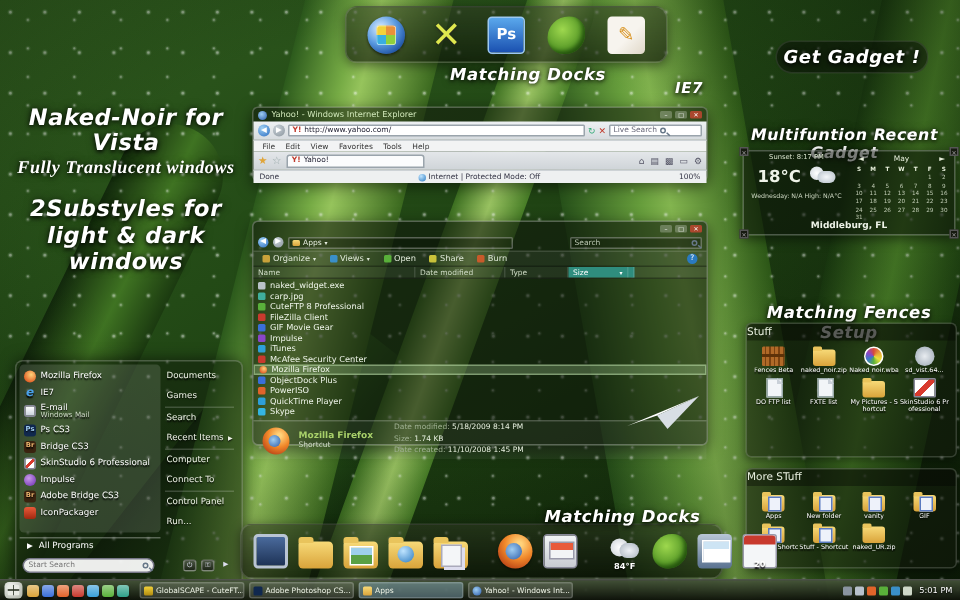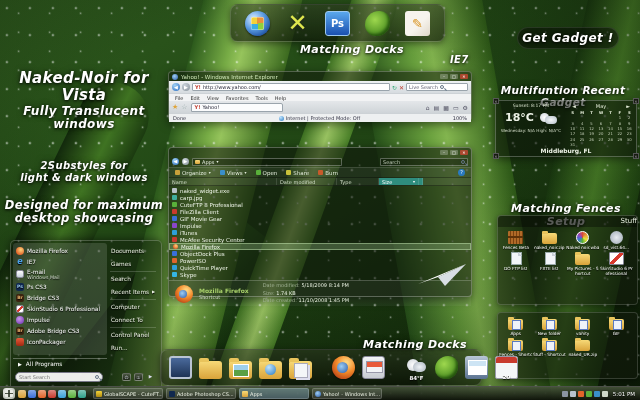--- a/index.html
+++ b/index.html
@@ -24,22 +24,22 @@
     background:linear-gradient(90deg,#0f240a,#2c5a1c 50%,#122c0c);opacity:.9;}
   .drops{left:0;top:0;width:640px;height:400px;opacity:.55;
     background-image:radial-gradient(circle at 30% 30%,rgba(255,255,255,.9) 0 .6px,rgba(220,240,220,.35) 1.2px,transparent 2.2px),
       radial-gradient(circle at 60% 70%,rgba(255,255,255,.8) 0 .5px,rgba(210,230,210,.28) 1px,transparent 2px);
     background-size:23px 27px,31px 19px;}
   .vig{left:0;top:0;width:640px;height:400px;background:radial-gradient(ellipse at 42% 40%,transparent 40%,rgba(5,12,3,.45) 100%);}
   
   .hand{font-style:italic;font-weight:bold;color:#fff;text-shadow:0 1px 3px rgba(0,0,0,.85),0 0 6px rgba(0,0,0,.5);letter-spacing:.4px;}
   .promo{left:2px;top:70px;width:164px;text-align:center;line-height:1.15;}
   .promo .p1{font-size:15px;}
-  .promo .p2{font-size:12px;margin-bottom:28px;}
-  .promo .p3{font-size:10px;font-style:italic;}
+  .promo .p2{font-size:12px;margin-bottom:13px;font-family:Liberation Serif, serif;}
+  .promo .p3{font-size:15px;font-style:italic;}
   .promo .p4{margin-top:16px;font-size:11.5px;}
   
   .dock{display:flex;align-items:center;background:linear-gradient(rgba(46,56,34,.55),rgba(10,14,6,.62));
     border:1px solid rgba(255,255,255,.14);border-radius:8px;box-shadow:0 2px 7px rgba(0,0,0,.45);}
   .dock-top{left:230px;top:4px;height:38px;padding:0 14px;gap:15px;}
   .dock-bottom{left:160px;top:349px;width:322px;height:37px;padding:0 8px;gap:7px;}
   .dock-item{position:relative;display:flex;align-items:center;justify-content:center;}
   .gap-before{margin-left:13px;}
   .di{position:relative;width:25px;height:25px;}
   .dock-bottom .di{width:23px;height:23px;}
@@ -135,37 +135,37 @@
   .det-kv{font-size:5px;line-height:1.5;}
   .det-kv .k{color:#9fb092;}.det-kv .v{color:#e8f0e0;}
   
   .plane{left:418px;top:262px;}
   
   .gadget{left:495px;top:100px;width:142px;height:57px;background:rgba(10,15,8,.55);border:1px solid rgba(255,255,255,.25);border-radius:2px;color:#eef3e8;box-shadow:0 2px 8px rgba(0,0,0,.5);}
   .gh{position:absolute;width:6px;height:6px;background:#161a10;border:1px solid #555;color:#999;font-size:4px;line-height:5px;text-align:center;}
   .gh.tl{left:-3px;top:-3px;}.gh.tr{right:-3px;top:-3px;}.gh.bl{left:-3px;bottom:-3px;}.gh.br{right:-3px;bottom:-3px;}
   .gad-left{position:absolute;left:0;top:0;width:70px;height:46px;padding:2px 4px;}
   .gad-sunset{font-size:4.5px;text-align:center;color:#d8e2cc;}
-  .gad-temp-row{display:flex;align-items:flex-end;gap:5px;margin-top:3px;justify-content:center;}
+  .gad-temp-row{display:flex;align-items:flex-start;gap:5px;margin-top:3px;justify-content:center;}
   .gad-temp{font-size:11px;font-weight:bold;}
   .cloud{position:relative;width:18px;height:11px;}
   .cloud::before{content:"";position:absolute;left:1px;top:0;width:9px;height:9px;border-radius:50%;background:radial-gradient(#fff,#cdd3da);}
   .cloud::after{content:"";position:absolute;right:0;top:3px;width:12px;height:8px;border-radius:5px;background:radial-gradient(#f4f7fa,#b4bec8);}
   .gad-fore{font-size:4.2px;text-align:center;margin-top:4px;color:#cfd9c4;}
   .gad-right{position:absolute;right:2px;top:2px;width:66px;height:42px;}
   .cal-head{display:flex;justify-content:space-between;font-size:5px;color:#e4ecd8;padding:0 4px;}
   .cal-grid{position:relative;display:grid;grid-template-columns:repeat(7,1fr);font-size:3.8px;color:#c2cdb6;text-align:center;line-height:1.4;margin-top:1px;}
   .cal-grid .hd{color:#e8f0dc;font-weight:bold;}
   .cal-year{position:absolute;left:0;right:0;top:8px;text-align:center;font-size:18px;font-weight:bold;color:rgba(255,255,255,.32);letter-spacing:1px;}
   .gad-loc{position:absolute;left:0;right:0;bottom:2px;text-align:center;font-size:6px;font-weight:bold;}
   
   .fence{background:rgba(18,24,12,.5);border:1px solid rgba(255,255,255,.16);border-radius:4px;box-shadow:0 2px 6px rgba(0,0,0,.4);}
   .fence-stuff{left:497px;top:215px;width:141px;height:90px;}
   .fence-more{left:497px;top:312px;width:141px;height:67px;}
-  .fence-title{height:11px;background:rgba(0,0,0,.35);border-radius:4px 4px 0 0;text-align:right;font-size:7px;color:#e8efe0;line-height:11px;}
+  .fence-title{height:11px;background:rgba(0,0,0,.35);border-radius:4px 4px 0 0;text-align:left;font-size:7px;color:#e8efe0;line-height:11px;}
   .fence-grid{display:flex;flex-wrap:wrap;padding:2px 1px;}
   .fence-item{width:33.5px;display:flex;flex-direction:column;align-items:center;margin-top:2px;}
   .fi-ic{width:15px;height:13px;position:relative;flex:none;}
   .fi-label{font-size:4.3px;color:#fff;text-shadow:0 1px 1px #000;text-align:center;line-height:1.2;max-height:11px;overflow:hidden;word-break:break-all;margin-top:1px;}
   .fi-folder{background:linear-gradient(#f7da78,#d9a33a);border-radius:1px 2px 2px 2px;margin-top:2px;height:11px;}
   .fi-folder::before{content:"";position:absolute;left:0;top:-2px;width:6px;height:3px;background:#e9c45c;border-radius:1px 1px 0 0;}
   .fi-folderdocs{background:linear-gradient(#f7da78,#d9a33a);border-radius:1px 2px 2px 2px;margin-top:2px;height:11px;}
   .fi-folderdocs::before{content:"";position:absolute;left:0;top:-2px;width:6px;height:3px;background:#e9c45c;border-radius:1px 1px 0 0;}
   .fi-folderdocs::after{content:"";position:absolute;left:4px;top:1px;width:7px;height:8px;background:#eef2fa;border:1px solid #5a7ac0;}
   .fi-fence{background:repeating-linear-gradient(90deg,#b06a28 0 2px,#7a4210 2px 3px);border-radius:1px;}
@@ -229,24 +229,20 @@
   <div class="abs drops"></div>
   <div class="abs vig"></div>
 </div>
 
 <div class="abs hand promo">
   <div class="p1">Naked-Noir for Vista</div>
   <div class="p2">Fully Translucent windows</div>
   <div class="p3">
       <div>2Substyles for</div>
       <div>light &amp; dark windows</div>
-    </div>
-  <div class="p4">
-      <div>Designed for maximum</div>
-      <div>desktop showcasing</div>
     </div>
 </div>
 
 <div class="abs dock dock-top">
     <div class="dock-item">
       <div class="di di-windows-orb"></div>
     </div>
     <div class="dock-item">
       <div class="di di-yellow-x">✕</div>
     </div>
@@ -557,20 +553,21 @@
         <div class="fi-ic fi-folder"></div>
         <div class="fi-label">My Pictures - Shortcut</div>
       </div>
       <div class="fence-item">
         <div class="fi-ic fi-skin"></div>
         <div class="fi-label">SkinStudio 6 Professional</div>
       </div>
     </div>
 </div>
 <div class="abs fence fence-more">
+  <div class="fence-title">More STuff</div>
   <div class="fence-grid">
       <div class="fence-item">
         <div class="fi-ic fi-folderdocs"></div>
         <div class="fi-label">Apps</div>
       </div>
       <div class="fence-item">
         <div class="fi-ic fi-folderdocs"></div>
         <div class="fi-label">New folder</div>
       </div>
       <div class="fence-item">

